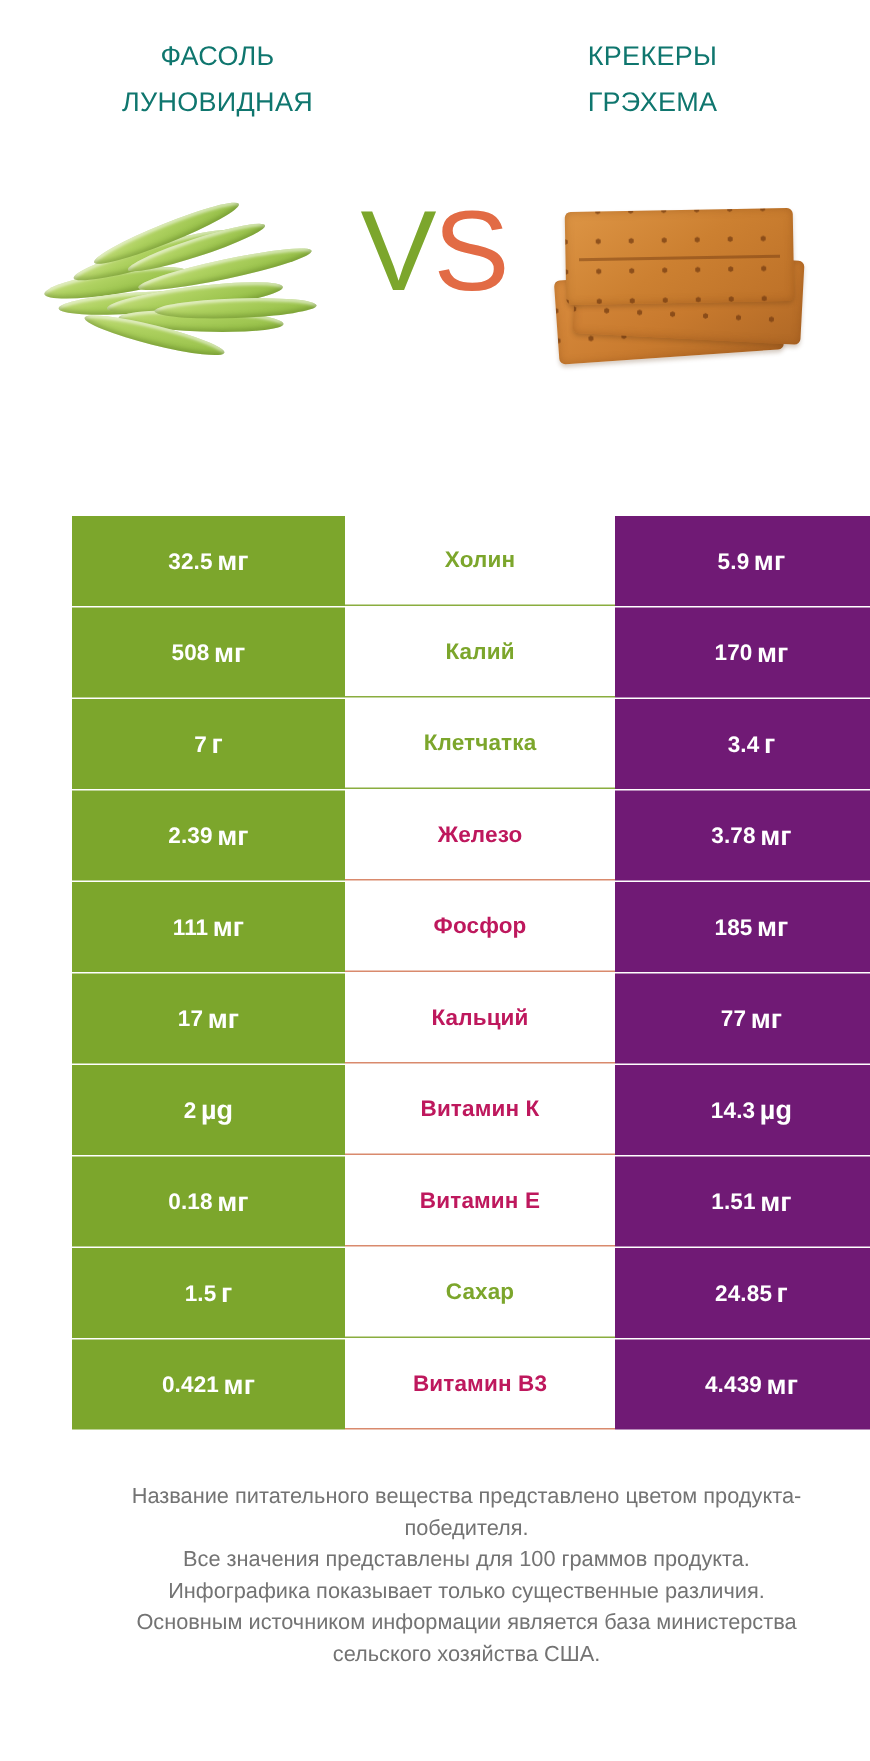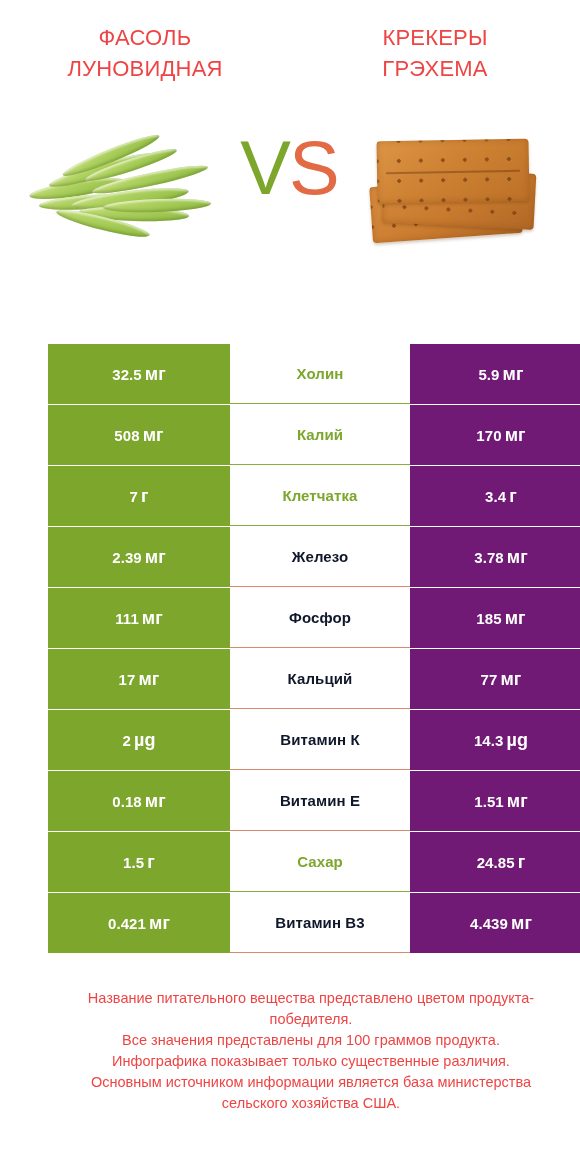--- a/index.html
+++ b/index.html
@@ -24,25 +24,25 @@
     padding-top: 22px;
     box-sizing: border-box;
   }
   .header-col {
     width: 290px;
     text-align: center;
     padding: 0 14px;
     box-sizing: border-box;
   }
   .product-title {
-    font-size: 22px;
+    font-size: 18px;
     line-height: 31px;
     font-weight: 300;
     letter-spacing: 0.2px;
-    color: #ef4444;
+    color: #0f766e;
     text-transform: uppercase;
     white-space: pre-line;
   }
 
   
   .hero {
     position: relative;
     width: 580px;
     height: 180px;
     margin-top: 15px;
@@ -154,40 +154,40 @@
     align-items: center;
     justify-content: center;
     background: #ffffff;
     font-size: 15px;
     font-weight: 700;
     letter-spacing: 0.1px;
     box-sizing: border-box;
     border-bottom: 1px solid transparent;
   }
   .row.win-left  .cell-mid { color: #7CA62C; border-bottom-color: #8aad3f; }
-  .row.win-right .cell-mid { color: #0f172a; border-bottom-color: #d98a6d; }
+  .row.win-right .cell-mid { color: #be185d; border-bottom-color: #d98a6d; }
   .row:last-child { margin-bottom: 0; }
 
   .unit {
     font-size: 18px;
     font-weight: 600;
     margin-left: 3px;
   }
 
   
   .footnote {
     position: absolute;
     left: 0;
     right: 0;
     top: 988px;
     text-align: center;
     font-size: 14.5px;
     line-height: 21px;
     font-weight: 300;
-    color: #ef4444;
+    color: #737373;
     padding: 0 26px;
     box-sizing: border-box;
     white-space: pre-line;
     margin-left: 42px;
   }
 </style>
 </head>
 <body>
 
 <div class="header">

